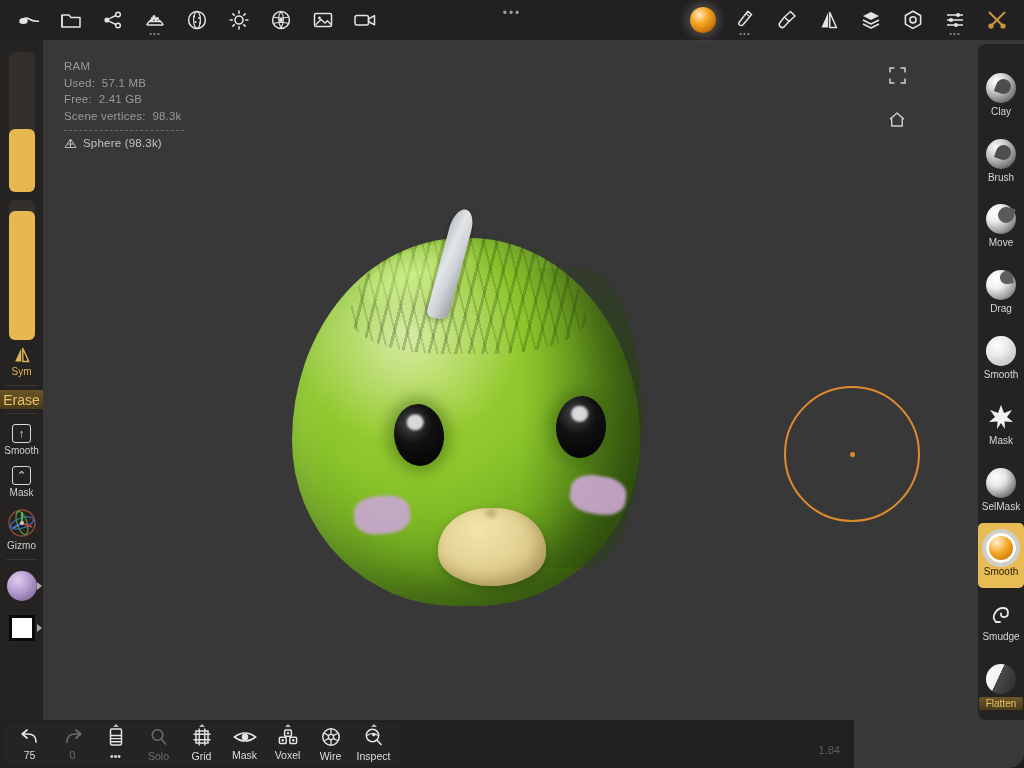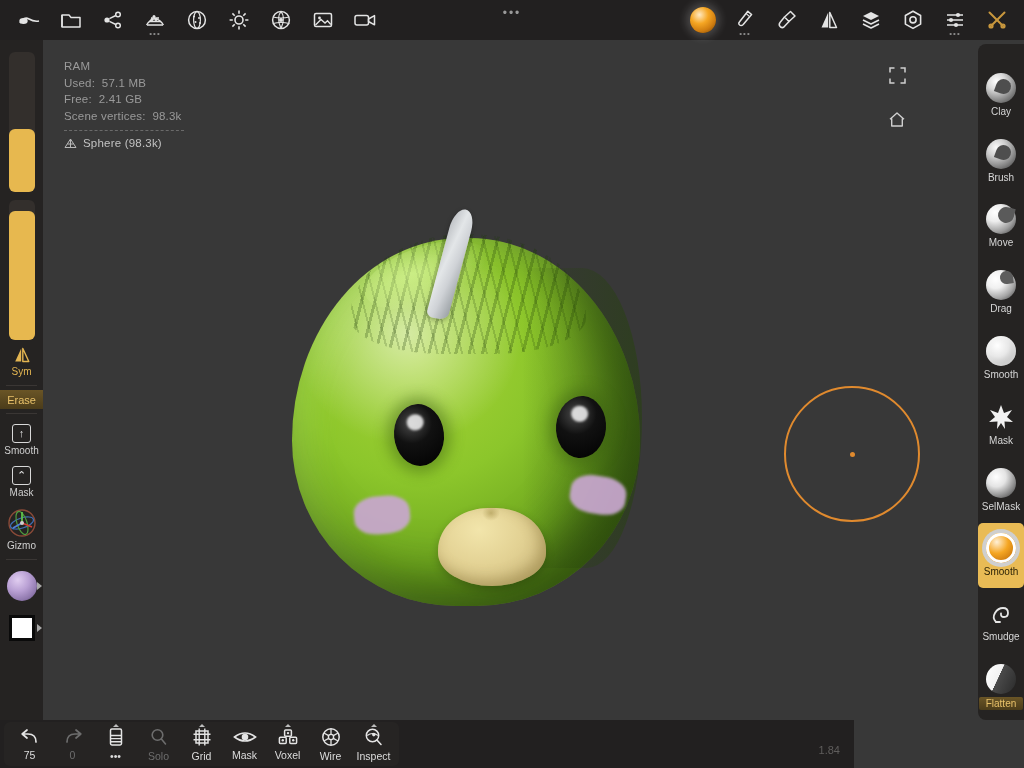--- a/index.html
+++ b/index.html
@@ -13,20 +13,21 @@
     position: relative;
     width: 1024px; height: 768px;
     background: #201e1c;
   }
 
   
   #viewport {
     position: absolute;
     left: 0; top: 0; width: 1024px; height: 768px;
     background: #383838;
+    border-radius: 15px;
   }
 
   
   #model-wrap {
     position: absolute;
     left: 292px; top: 208px;
     width: 352px; height: 400px;
   }
   .head {
     position: absolute;
@@ -253,21 +254,21 @@
     cursor: pointer;
   }
   .lb-label { font-size: 10px; color: #cfcfcf; margin-top: 2px; }
   .lb-label.gold { color: #e3b551; }
   .lb-sep { width: 31px; height: 1px; background: #3a3634; margin: 4px 0; }
 
   #erase-btn {
     width: 43px; height: 19px;
     background: linear-gradient(to bottom, #6a5526, #4b3c1a);
     color: #e8c169;
-    font-size: 11px;
+    font-size: 14px;
     display: flex; align-items: center; justify-content: center;
     cursor: pointer;
   }
   .lb-box {
     width: 19px; height: 19px;
     border: 1.6px solid #d8d8d8;
     border-radius: 3px;
     display: flex; align-items: center; justify-content: center;
     color: #e4e4e4; font-size: 11px; line-height: 11px;
   }

